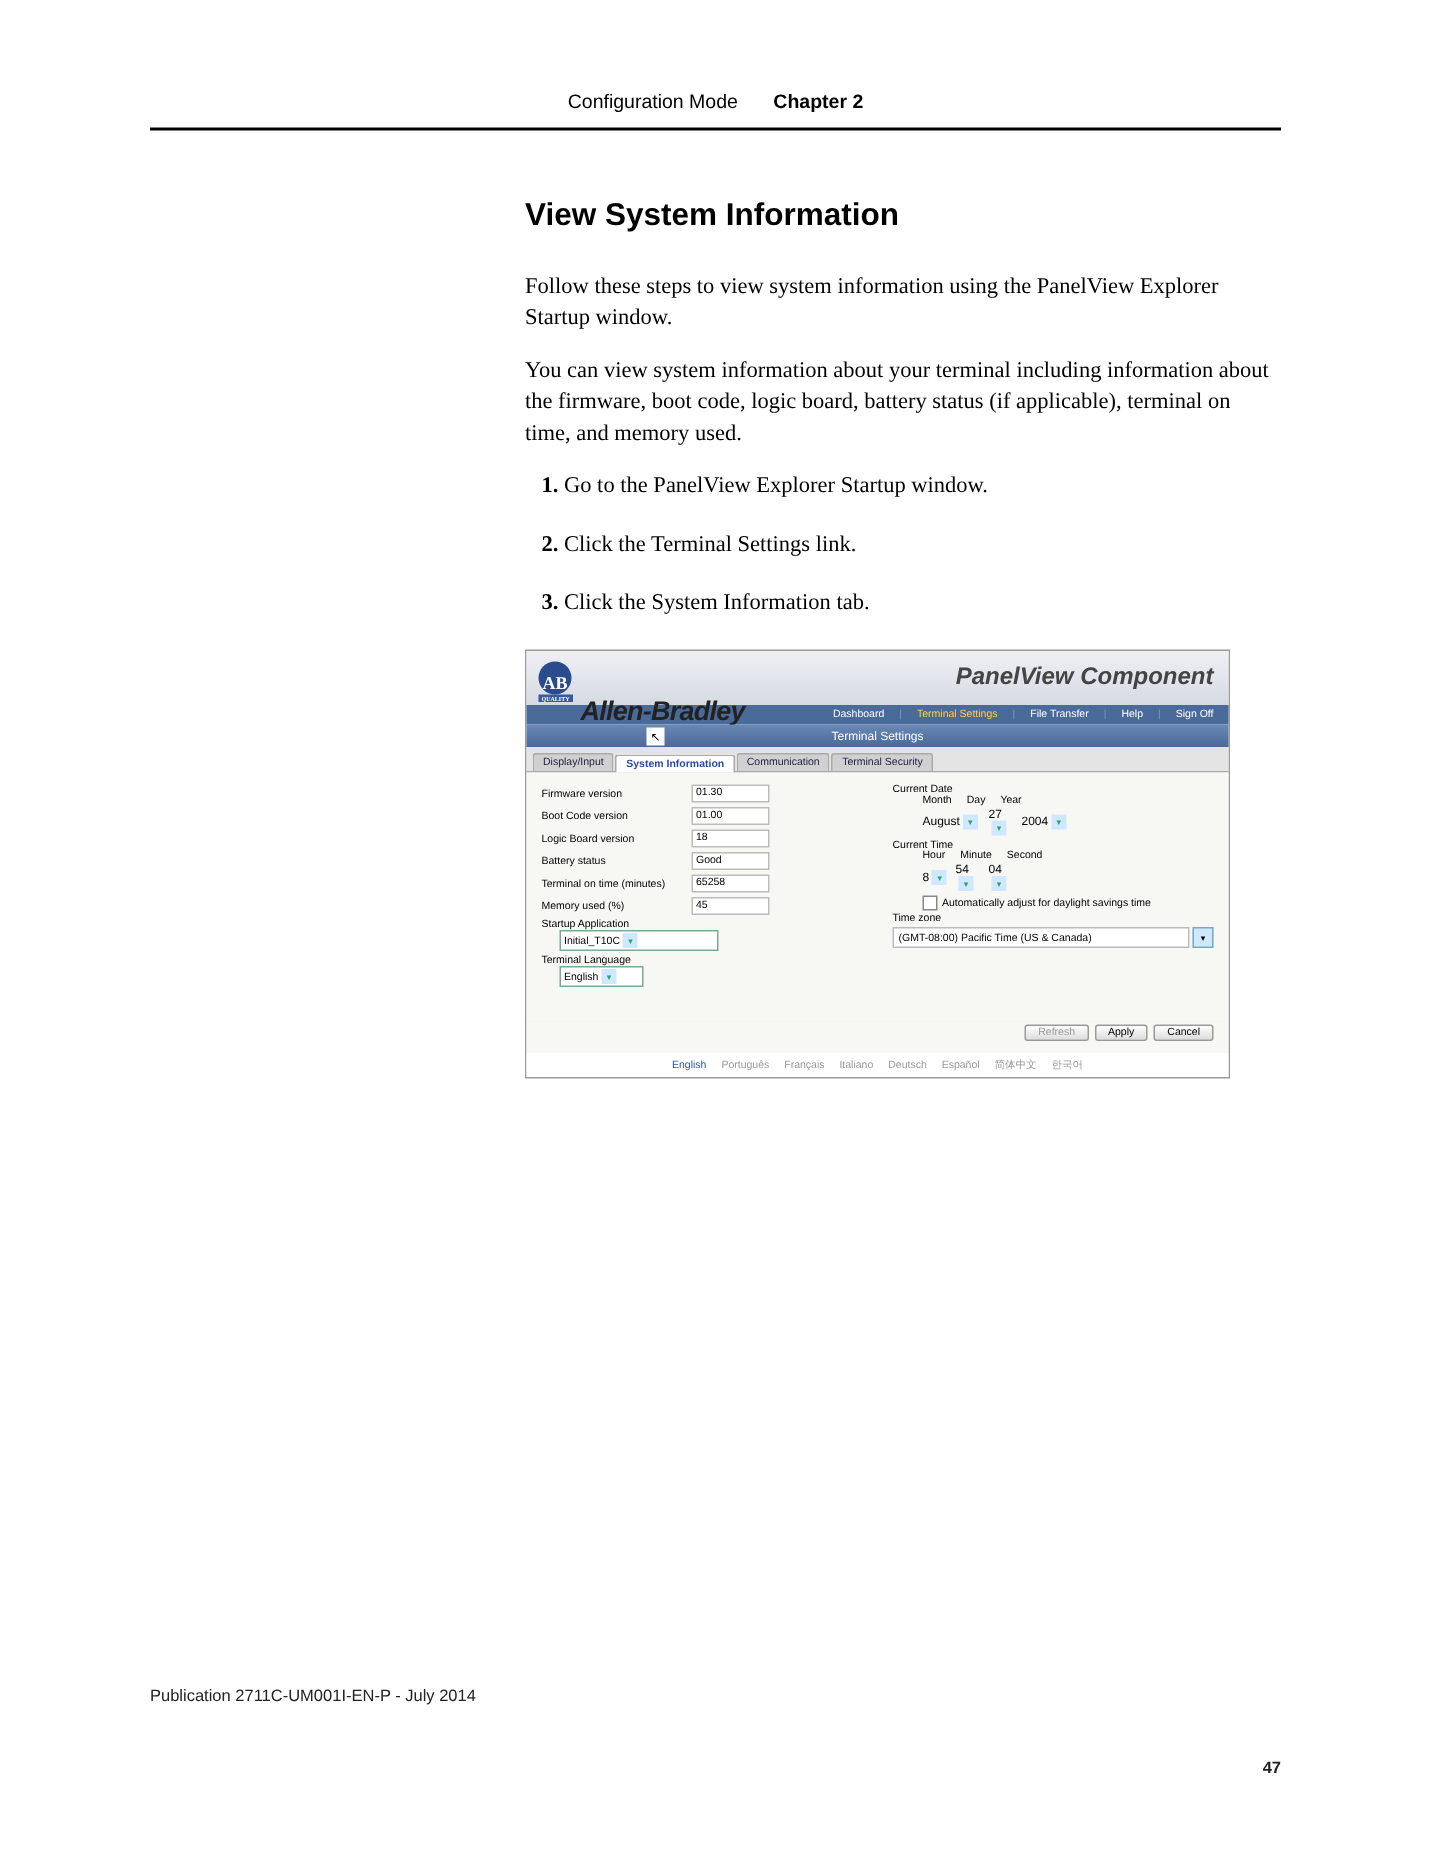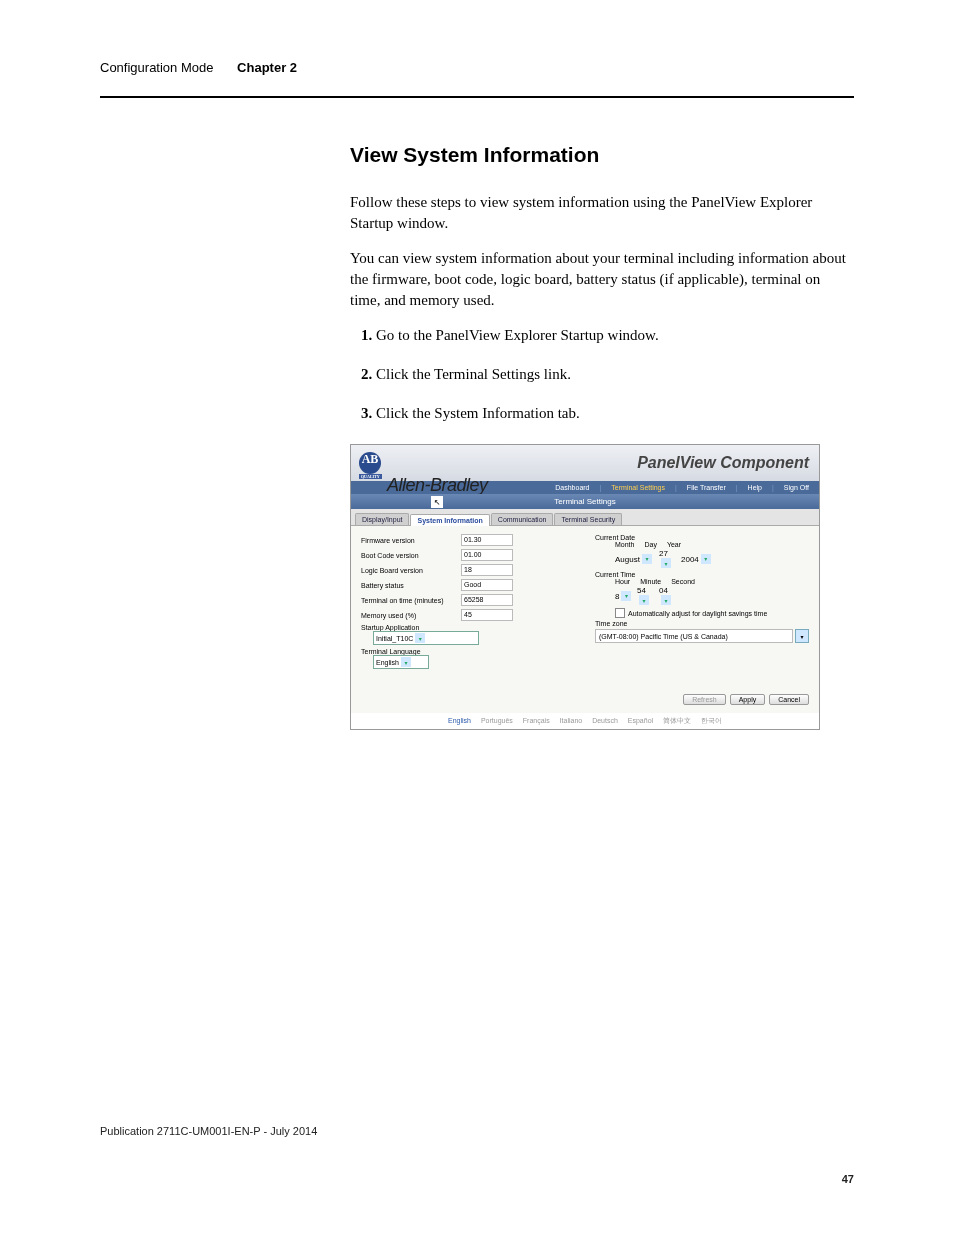--- a/index.html
+++ b/index.html
@@ -10,24 +10,24 @@
     background: #fff;
     width: 954px;
     height: 1235px;
     position: relative;
   }
   .page {
     padding: 60px 100px 0 100px;
     box-sizing: border-box;
   }
   .header-line {
-    text-align: left;
+    text-align: center;
     font-family: Arial, Helvetica, sans-serif;
     font-size: 13px;
-    padding-bottom: 21px;
+    padding-bottom: 10px;
     border-bottom: 2px solid #000;
     margin-bottom: 45px;
   }
   .header-line .mode { margin-right: 20px; }
   .content-block {
     margin-left: 250px;
   }
   h2.section-title {
     font-family: Arial, Helvetica, sans-serif;
     font-weight: bold;
@@ -66,40 +66,40 @@
     display: flex;
     align-items: center;
     padding: 0 8px;
     position: relative;
   }
   .ab-logo {
     width: 22px; height: 22px;
     background: #2a4b8d;
     border-radius: 50%;
     color: #fff;
-    display: flex; align-items: flex-start; justify-content: center;
+    display: flex; align-items: flex-end; justify-content: center;
     font-family: 'Times New Roman', serif;
     font-weight: bold;
     font-size: 12px;
     margin-right: 6px;
     position: relative;
   }
   .ab-quality {
     position: absolute;
     bottom: -5px; left: 0;
     font-size: 4px;
     background: #3a5a9d;
     color: #fff;
     padding: 0 2px;
   }
   .ab-text {
     font-family: 'Arial Black', Arial, sans-serif;
     font-size: 18px;
     font-style: italic;
-    font-weight: 400;
+    font-weight: 700;
     color: #222;
     letter-spacing: -0.5px;
     margin-top: 44px;
   }
   .pv-text {
     position: absolute;
     right: 10px;
     font-family: 'Arial', sans-serif;
     font-style: italic;
     font-weight: bold;

